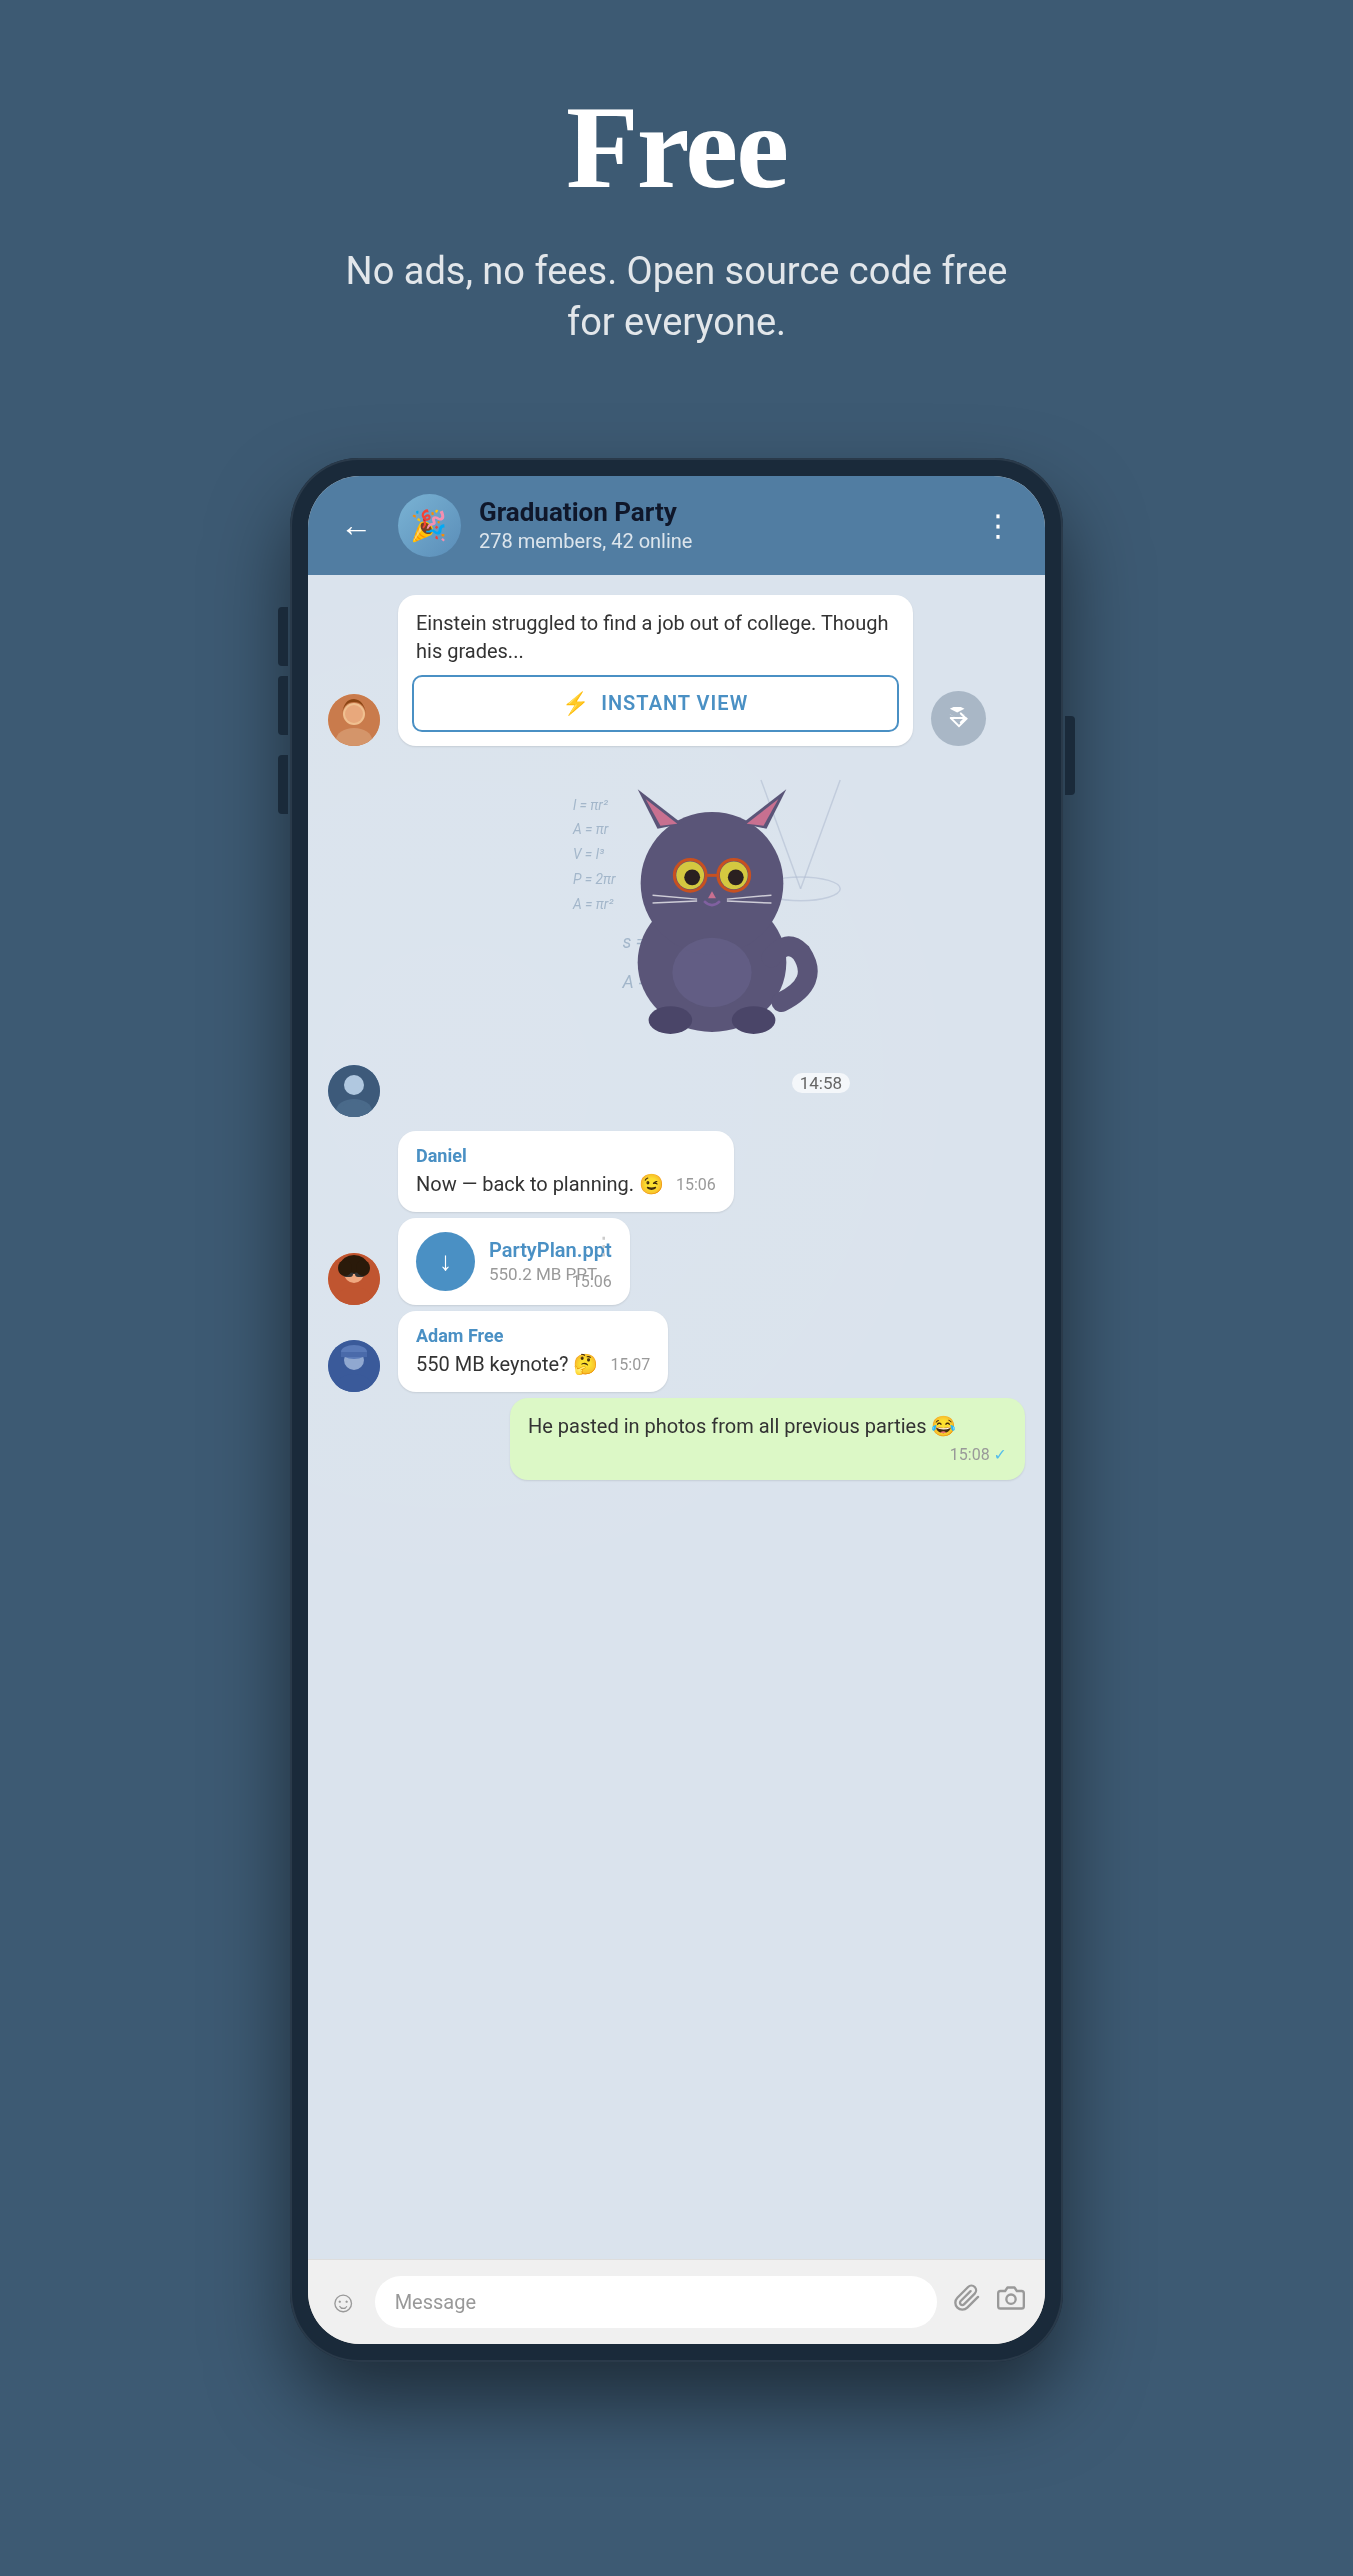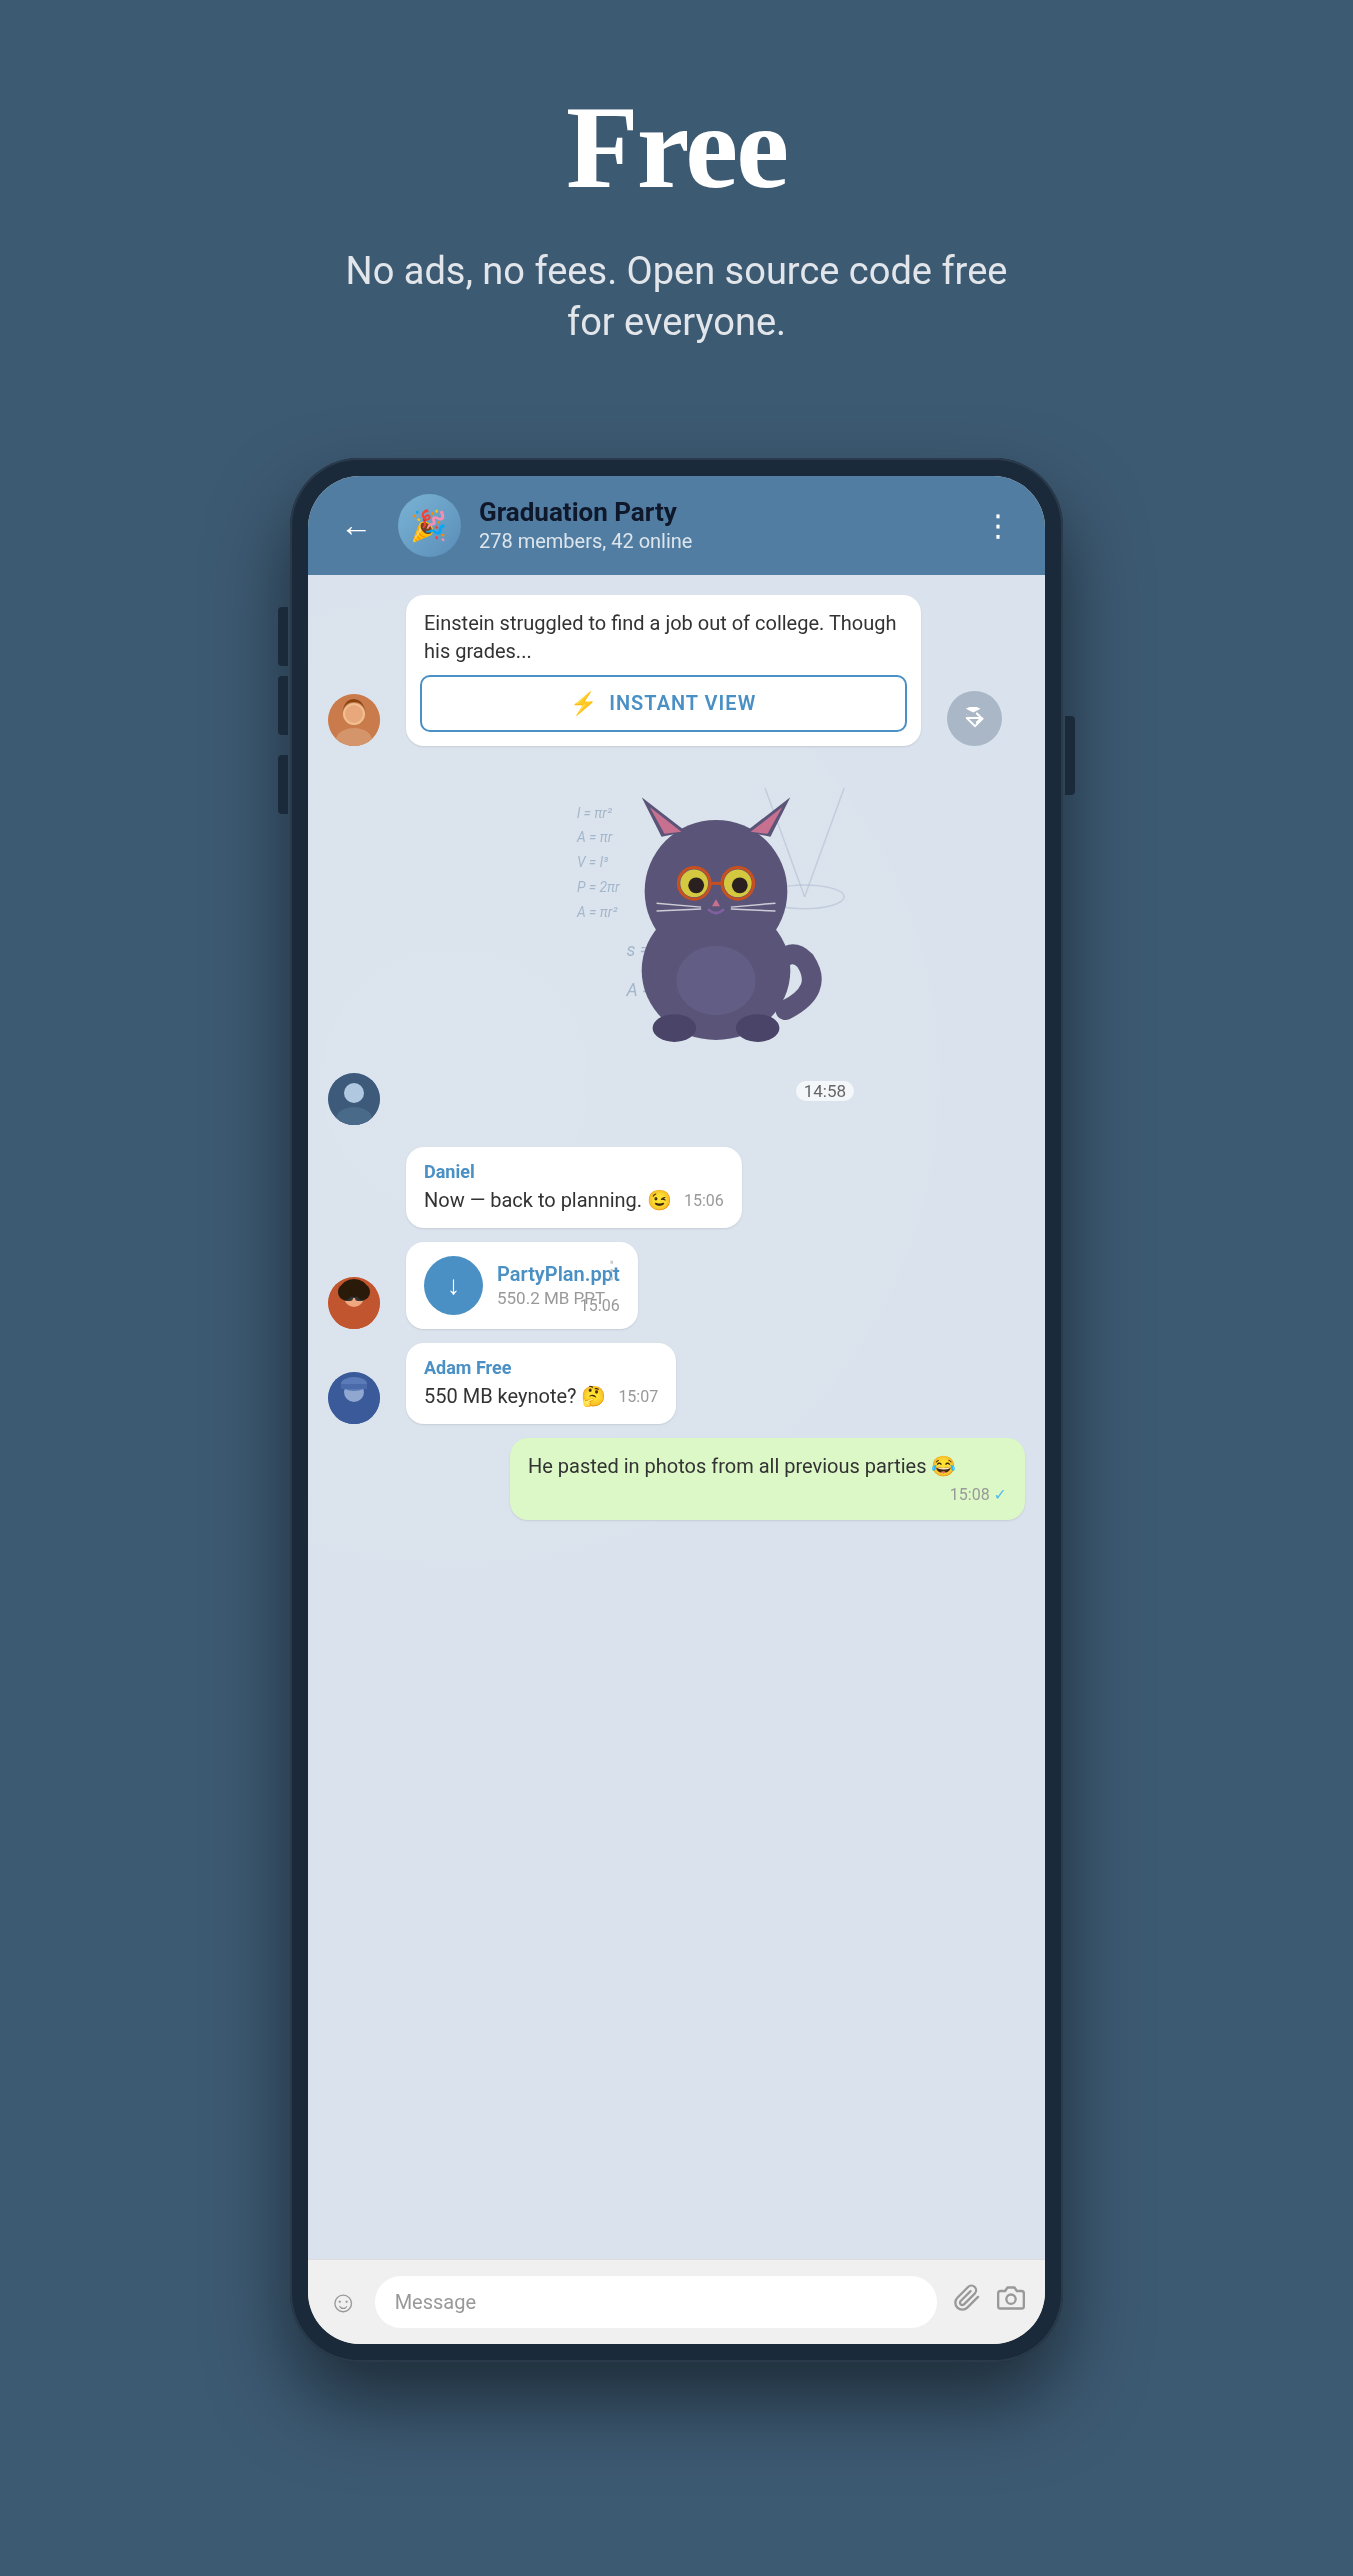--- a/index.html
+++ b/index.html
@@ -140,22 +140,21 @@
       background-image: 
         radial-gradient(circle at 20% 30%, rgba(255,255,255,0.05) 0%, transparent 50%);
       padding: 20px 20px;
       min-height: 1684px;
     }
 
     
     .msg-row {
       display: flex;
       align-items: flex-end;
-      gap: 26px;
-      margin-bottom: 8px;
+      gap: 18px;
     }
     .msg-row.outgoing {
       flex-direction: row-reverse;
     }
 
     .user-avatar {
       width: 52px;
       height: 52px;
       border-radius: 50%;
       flex-shrink: 0;

